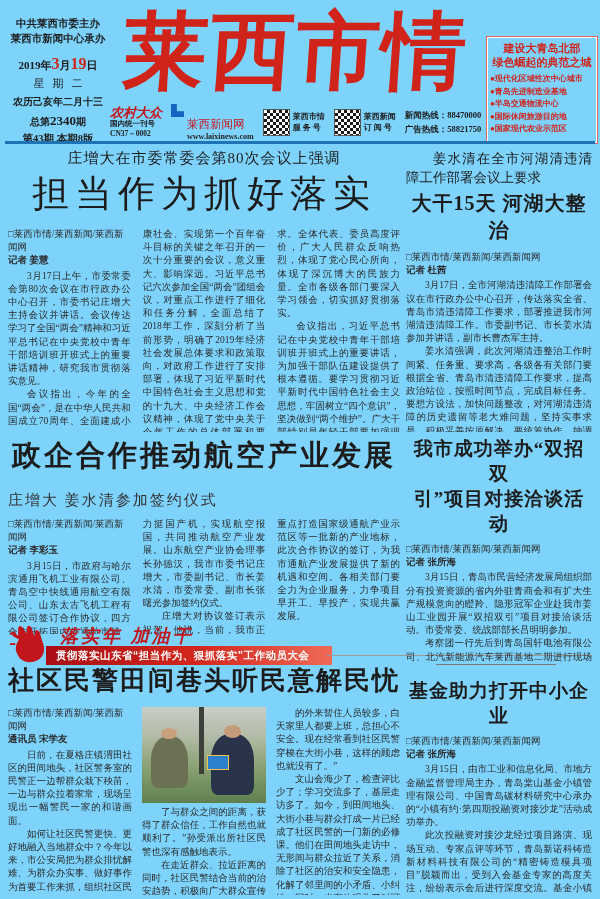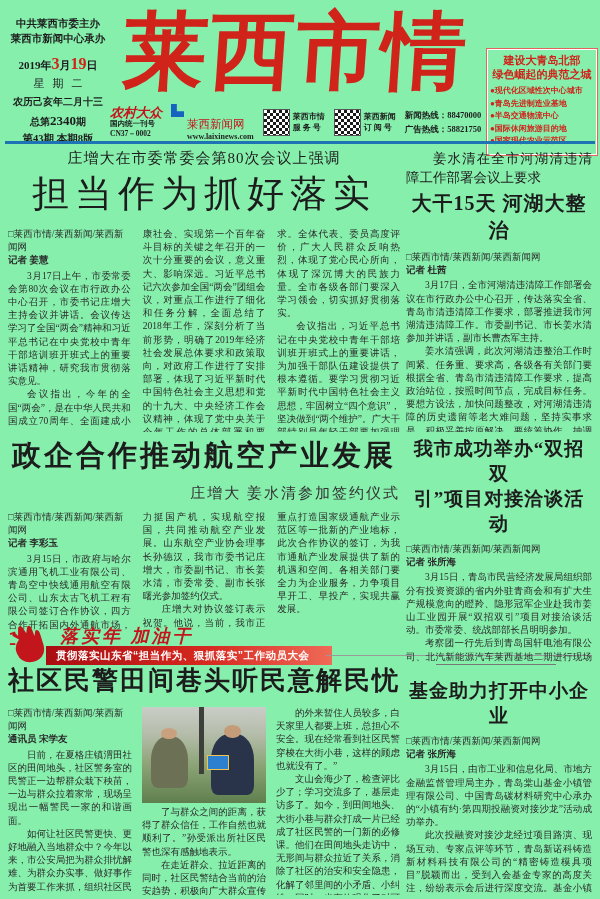--- a/index.html
+++ b/index.html
@@ -1,16 +1,16 @@
 <!DOCTYPE html>
 <html><head>
 <meta charset="utf-8">
 <style>
   html,body{margin:0;padding:0;background:#e8e8e8;}
-  .page{position:relative;width:600px;height:899px;background:#86efac;margin:0 auto;
+  .page{position:relative;width:600px;height:899px;background:#7dd3fc;margin:0 auto;
         font-family:"Liberation Serif","DejaVu Serif",serif;color:#1c1c1c;overflow:hidden;}
   
   .mh-left{position:absolute;left:6px;top:16px;width:104px;text-align:center;}
   .mh-org{font-size:10.5px;font-weight:bold;line-height:15px;}
   .mh-date{font-size:11px;margin-top:9px;font-weight:bold;}
   .mh-date .num{color:#d0241b;font-size:16px;}
   .mh-week{font-size:11px;letter-spacing:8px;margin-top:3px;text-indent:8px;}
   .mh-lunar{font-size:10px;font-weight:bold;margin-top:4px;}
   .mh-issue{font-size:10px;font-weight:bold;margin-top:4px;}
   .mh-issue .num{font-size:13px;}
@@ -25,21 +25,21 @@
   .partner-serial{font-size:7.5px;line-height:10px;font-weight:bold;}
   .weblogo{display:flex;align-items:flex-start;gap:3px;}
   .weblogo-mark{width:13px;height:13px;background:#1565c0;clip-path:polygon(0 0,45% 0,45% 55%,100% 55%,100% 100%,0 100%);margin-top:2px;}
   .weblogo-name{font-size:11.5px;font-weight:normal;color:#c3151c;line-height:13px;margin-top:16px;}
   .weblogo-url{font-size:8px;font-weight:bold;line-height:11px;color:#222;}
   .qr{display:flex;align-items:center;gap:3px;}
   .qr-box{width:25px;height:25px;border:1px solid #555;
           background:repeating-conic-gradient(#1a1a1a 0 25%,#fff 0 50%) 0 0/6px 6px;}
   .qr-label{font-size:8px;font-weight:bold;line-height:11px;}
   .hotlines{font-size:8.5px;font-weight:bold;line-height:14px;white-space:nowrap;text-align:center;}
-  .slogan-box{position:absolute;left:486px;top:48px;width:104px;height:101px;
+  .slogan-box{position:absolute;left:486px;top:36px;width:104px;height:101px;
               border:1px solid #e0655c;box-shadow:0 0 0 1px #fff inset;padding:5px 3px 0 3px;}
   .slogan-title{color:#d0241b;font-weight:bold;font-size:11px;line-height:13.5px;text-align:center;
                 font-family:"Liberation Sans",sans-serif;}
   .slogan-bullets{margin-top:4px;}
   .slogan-bullets .bullet{color:#d0241b;font-weight:bold;font-size:8px;line-height:12.5px;
                           font-family:"Liberation Sans",sans-serif;}
   .blue-rule{position:absolute;left:5px;top:141px;width:590px;height:3px;background:#1e73b4;}
   
   .art p{margin:0;text-indent:2em;text-align:justify;}
   .byline{text-indent:0;margin-bottom:2px;}
@@ -51,21 +51,21 @@
   .kicker-lead{text-align:center;font-size:15px;letter-spacing:1px;}
   .headline-lead{text-align:center;font-size:37px;font-weight:normal;letter-spacing:6px;margin-top:1px;}
   .cols3{column-count:3;column-gap:12px;margin-top:9px;height:212px;overflow:hidden;}
   
   .art-river{position:absolute;left:406px;top:150px;width:186px;height:282px;overflow:hidden;}
   .kicker-river{font-size:13.5px;line-height:18.5px;text-align:justify;text-indent:4.5em;}
   .headline-river{font-size:20px;font-weight:bold;text-align:center;letter-spacing:1px;margin:3px 0 7px;}
   
   .art-avia{position:absolute;left:8px;top:436px;width:392px;height:198px;overflow:hidden;}
   .headline-avia{text-align:center;font-size:29px;font-weight:bold;letter-spacing:3px;}
-  .subhead-avia{text-align:right;font-size:15px;letter-spacing:2px;margin-top:8px;color:#333;}
+  .subhead-avia{text-align:left;font-size:15px;letter-spacing:2px;margin-top:15px;color:#333;}
   .cols3b{column-count:3;column-gap:12px;margin-top:8px;height:130px;overflow:hidden;}
   
   .banner{position:absolute;left:8px;top:627px;width:584px;height:34px;}
   .fist{position:absolute;left:0;top:-2px;width:42px;height:40px;}
   .banner-slogan{position:absolute;left:52px;top:-3px;font-size:18px;font-weight:bold;
                  font-style:italic;color:#c3151c;letter-spacing:3px;}
   .banner-bar{position:absolute;left:38px;top:19px;width:276px;height:19px;
               background:linear-gradient(90deg,#a90d12,#d5281e 55%,#ef6a57);
               color:#fff;font-size:10.5px;font-weight:bold;line-height:19px;padding-left:10px;
               font-family:"Liberation Sans",sans-serif;letter-spacing:.5px;white-space:nowrap;}

